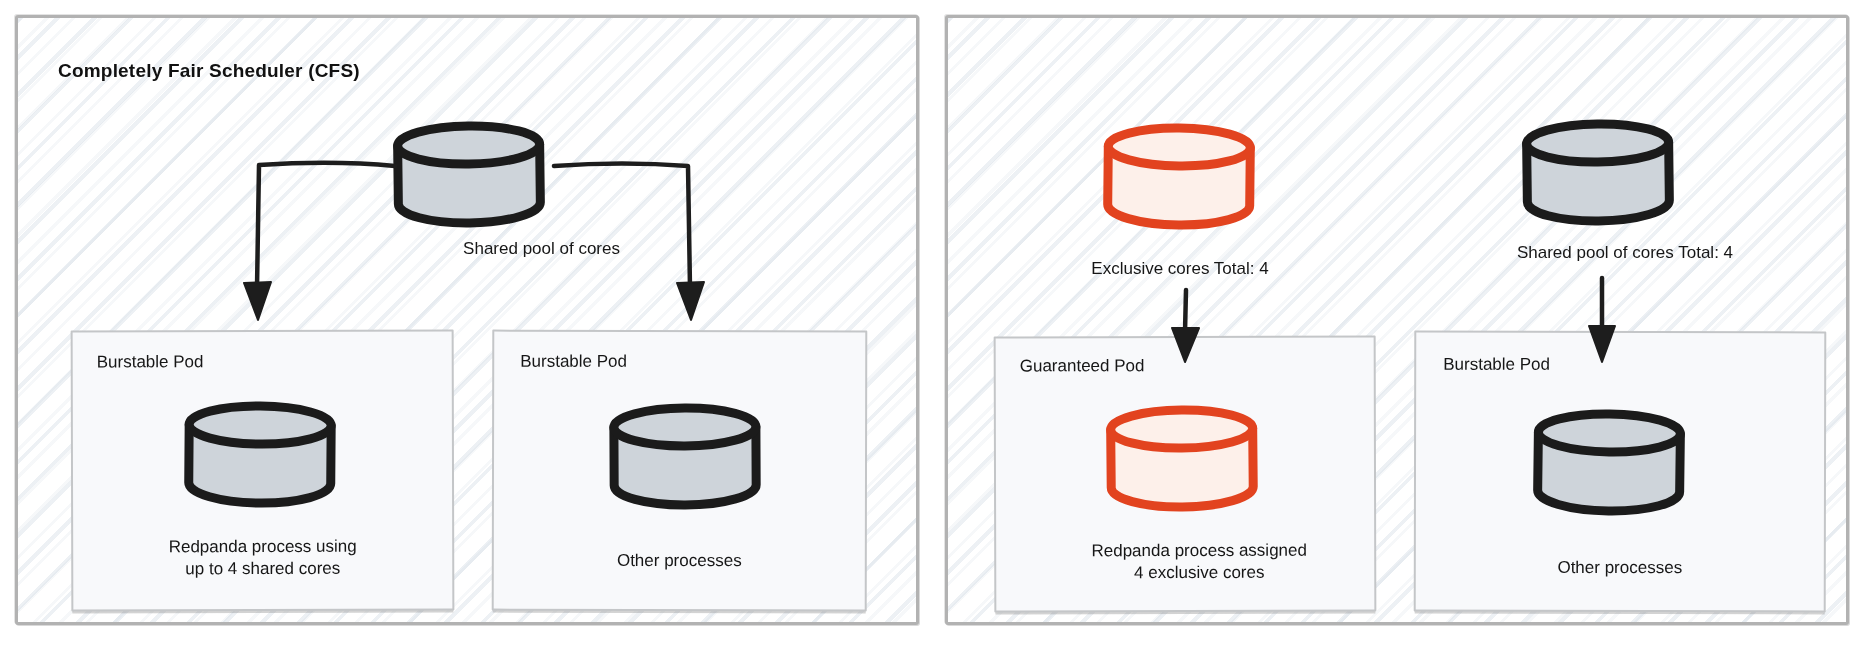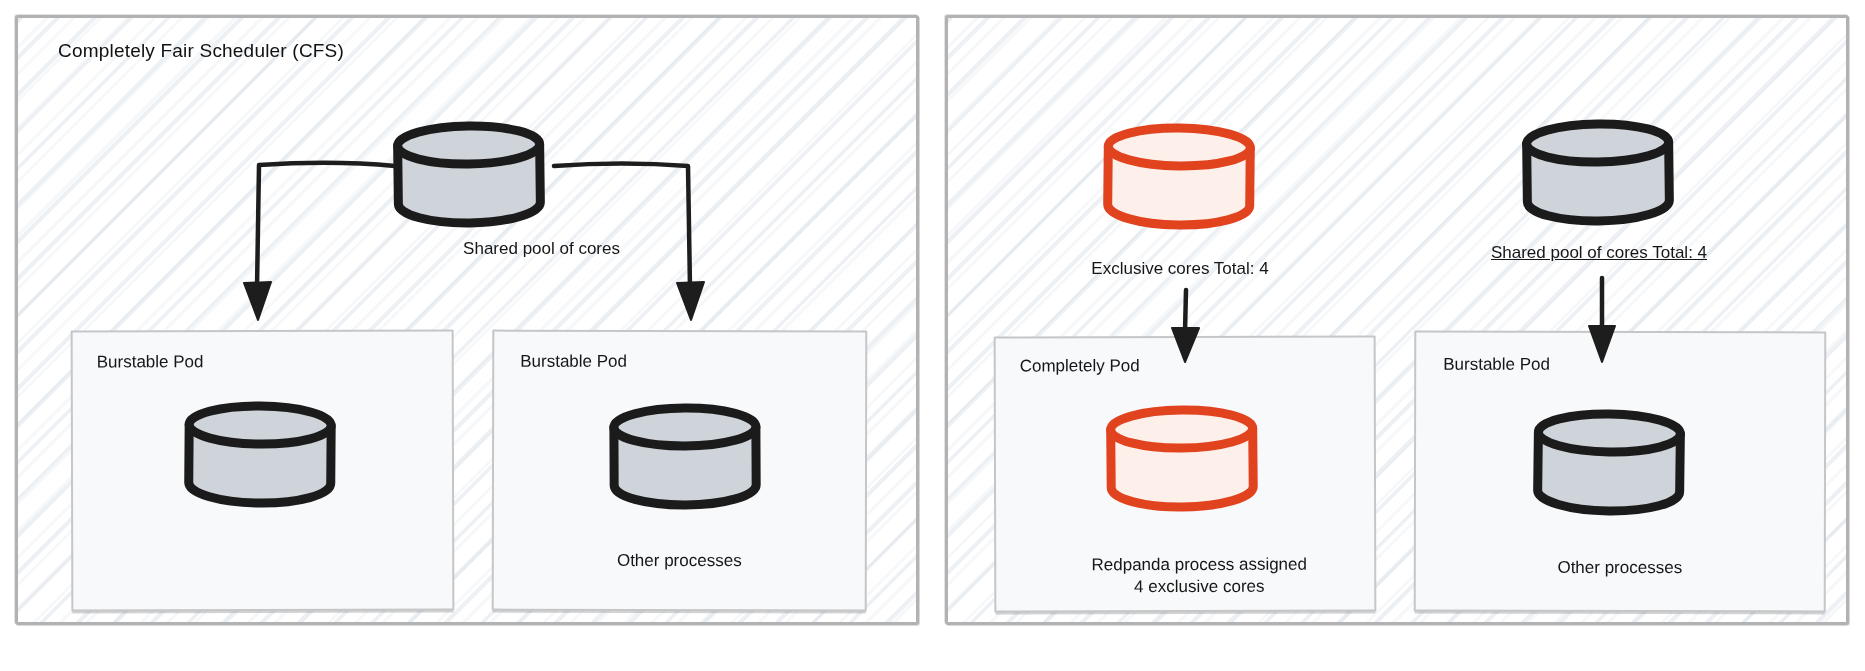--- a/index.html
+++ b/index.html
@@ -52,21 +52,21 @@
   
   svg.arrow{position:absolute;overflow:visible;z-index:3;}
   svg.arrow path{fill:none;stroke:var(--arrow-color);stroke-width:4.5;stroke-linecap:round;stroke-linejoin:round;}
   svg.arrow polygon{fill:var(--arrow-color);stroke:var(--arrow-color);stroke-width:2;stroke-linejoin:round;}
 </style>
 </head>
 <body>
 
 <div class="panel" id="panel-left">
 
-  <div class="panel-title" style="left:40px;top:22px;">Completely Fair Scheduler (CFS)</div>
+  <div class="panel-title" style="left:40px;top:42px;font-weight:bold;">Completely Fair Scheduler (CFS)</div>
 
   <div class="cyl gray w1" style="left:370px;top:100px;">
     <svg viewBox="0 0 162 112" aria-hidden="true">
       <path d="M10 27 L10 85 A71 20 0 0 0 152 85 L152 27 Z"></path>
       <ellipse cx="81" cy="27" rx="71" ry="19"></ellipse>
     </svg>
   </div>
 
   <div class="pool-label" style="left:302px;top:220px;text-align:right;">
     <div>Shared pool of cores</div>
@@ -82,20 +82,24 @@
     <polygon points="129,133 156,132 143,170"></polygon>
   </svg>
 
   <div class="pod tl" style="left:53px;top:312px;width:383px;height:281px;">
     <div class="pod-title" style="left:24px;top:20px;">Burstable Pod</div>
     <div class="cyl gray w2" style="left:106px;top:66px;">
       <svg viewBox="0 0 162 112" aria-hidden="true">
         <path d="M10 27 L10 85 A71 20 0 0 0 152 85 L152 27 Z"></path>
         <ellipse cx="81" cy="27" rx="71" ry="19"></ellipse>
       </svg>
+    </div>
+    <div class="caption" style="top:204px;">
+      <div>Redpanda process using</div>
+      <div>up to 4 shared cores</div>
     </div>
   </div>
 
   <div class="pod tr" style="left:474px;top:312px;width:375px;height:281px;">
     <div class="pod-title" style="left:26px;top:20px;">Burstable Pod</div>
     <div class="cyl gray w3" style="left:110px;top:68px;">
       <svg viewBox="0 0 162 112" aria-hidden="true">
         <path d="M10 27 L10 85 A71 20 0 0 0 152 85 L152 27 Z"></path>
         <ellipse cx="81" cy="27" rx="71" ry="19"></ellipse>
       </svg>
@@ -114,41 +118,41 @@
     </svg>
   </div>
   <div class="pool-label" style="left:82px;top:240px;">Exclusive cores Total: 4</div>
 
   <div class="cyl gray w1" style="left:569px;top:98px;">
     <svg viewBox="0 0 162 112" aria-hidden="true">
       <path d="M10 27 L10 85 A71 20 0 0 0 152 85 L152 27 Z"></path>
       <ellipse cx="81" cy="27" rx="71" ry="19"></ellipse>
     </svg>
   </div>
-  <div class="pool-label" style="left:501px;top:224px;text-decoration:underline;">Shared pool of cores Total: 4</div>
+  <div class="pool-label" style="left:527px;top:224px;">Shared pool of cores Total: 4</div>
 
   <svg class="arrow" style="left:218px;top:268px;" width="40" height="80" viewBox="0 0 40 80">
     <path d="M20 4 L19 46"></path>
     <polygon points="6,42 33,42 19,76"></polygon>
   </svg>
 
   <svg class="arrow" style="left:634px;top:252px;" width="40" height="98" viewBox="0 0 40 98">
     <path d="M20 8 L20 60"></path>
     <polygon points="7,56 33,56 20,92"></polygon>
   </svg>
 
   <div class="pod tl" style="left:46px;top:318px;width:382px;height:276px;">
-    <div class="pod-title" style="left:24px;top:18px;">Completely Pod</div>
+    <div class="pod-title" style="left:24px;top:18px;">Guaranteed Pod</div>
     <div class="cyl red w3" style="left:105px;top:64px;">
       <svg viewBox="0 0 162 112" aria-hidden="true">
         <path d="M10 27 L10 85 A71 20 0 0 0 152 85 L152 27 Z"></path>
         <ellipse cx="81" cy="27" rx="71" ry="19"></ellipse>
       </svg>
     </div>
-    <div class="caption" style="top:216px;margin-left:28px;">
+    <div class="caption" style="top:202px;margin-left:28px;">
       <div>Redpanda process assigned</div>
       <div>4 exclusive cores</div>
     </div>
   </div>
 
   <div class="pod tr" style="left:466px;top:313px;width:412px;height:281px;">
     <div class="pod-title" style="left:27px;top:22px;">Burstable Pod</div>
     <div class="cyl gray w2" style="left:112px;top:73px;">
       <svg viewBox="0 0 162 112" aria-hidden="true">
         <path d="M10 27 L10 85 A71 20 0 0 0 152 85 L152 27 Z"></path>

